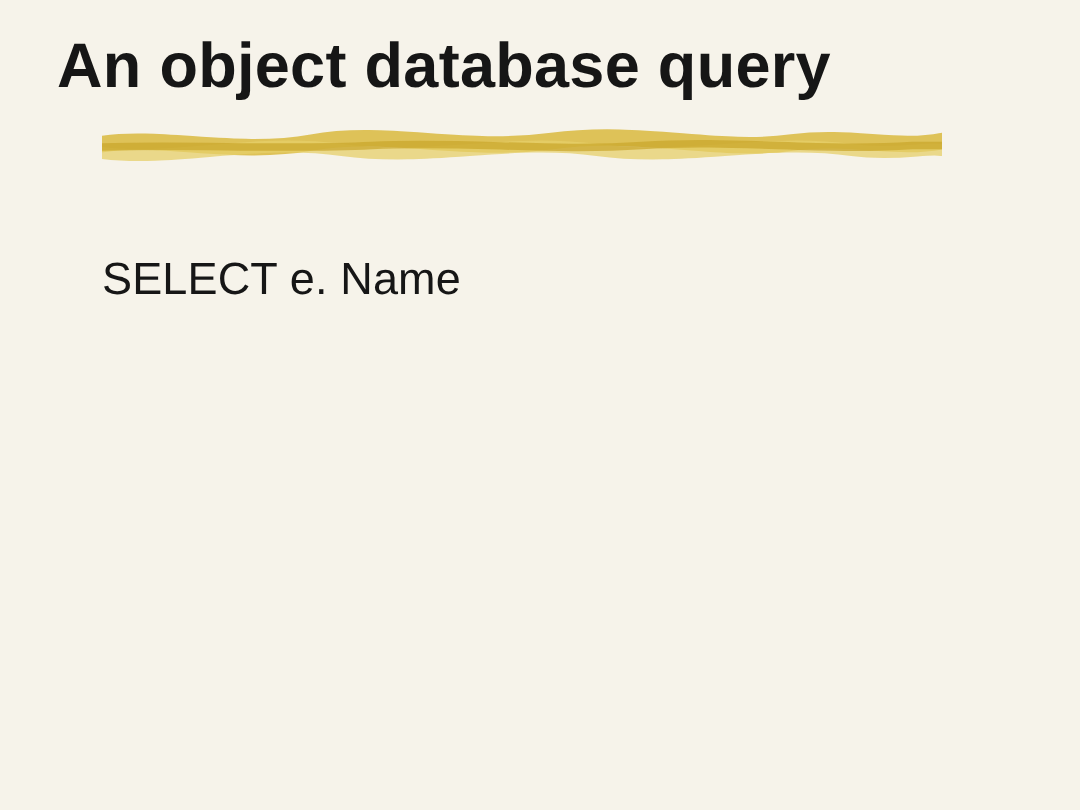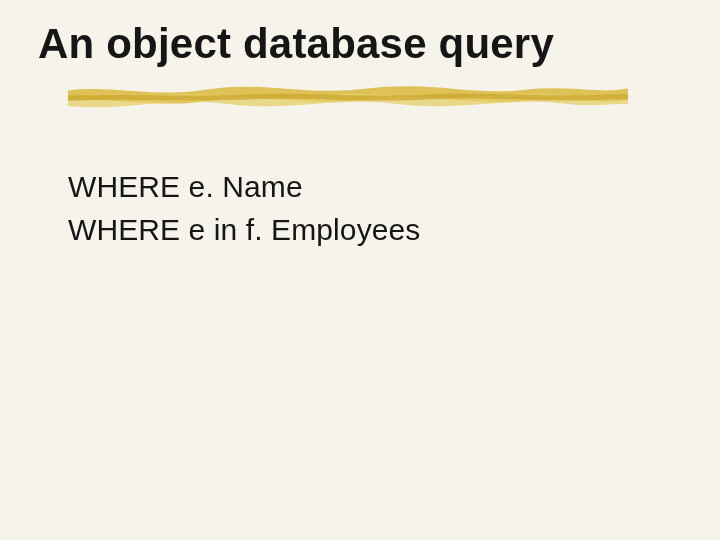--- a/index.html
+++ b/index.html
@@ -49,16 +49,15 @@
 <div class="slide">
   <h1 class="title">An object database query</h1>
 
   <svg class="underline" viewBox="0 0 560 40" preserveAspectRatio="none">
     <path d="M0,18 C40,12 90,26 140,17 C190,8 240,24 300,16 C360,8 410,24 460,17 C500,12 530,22 560,16" stroke="#d9b93e" stroke-width="11" fill="none" stroke-linecap="round" opacity="0.85"></path>
     <path d="M0,24 C50,30 100,14 160,22 C220,30 270,14 330,22 C390,30 440,14 500,22 C530,26 550,20 560,22" stroke="#e6cf6a" stroke-width="8" fill="none" stroke-linecap="round" opacity="0.75"></path>
     <path d="M0,20 C60,18 120,22 180,19 C240,16 300,23 360,19 C420,15 480,23 540,19 L560,19" stroke="#c9a52a" stroke-width="5" fill="none" stroke-linecap="round" opacity="0.7"></path>
   </svg>
 
   <div class="content">
-    <p>WHERE e. Name</p>
-    <p>WHERE e in f. Employees</p>
+    <p>SELECT e. Name</p>
   </div>
 </div>
 
 </body></html>

